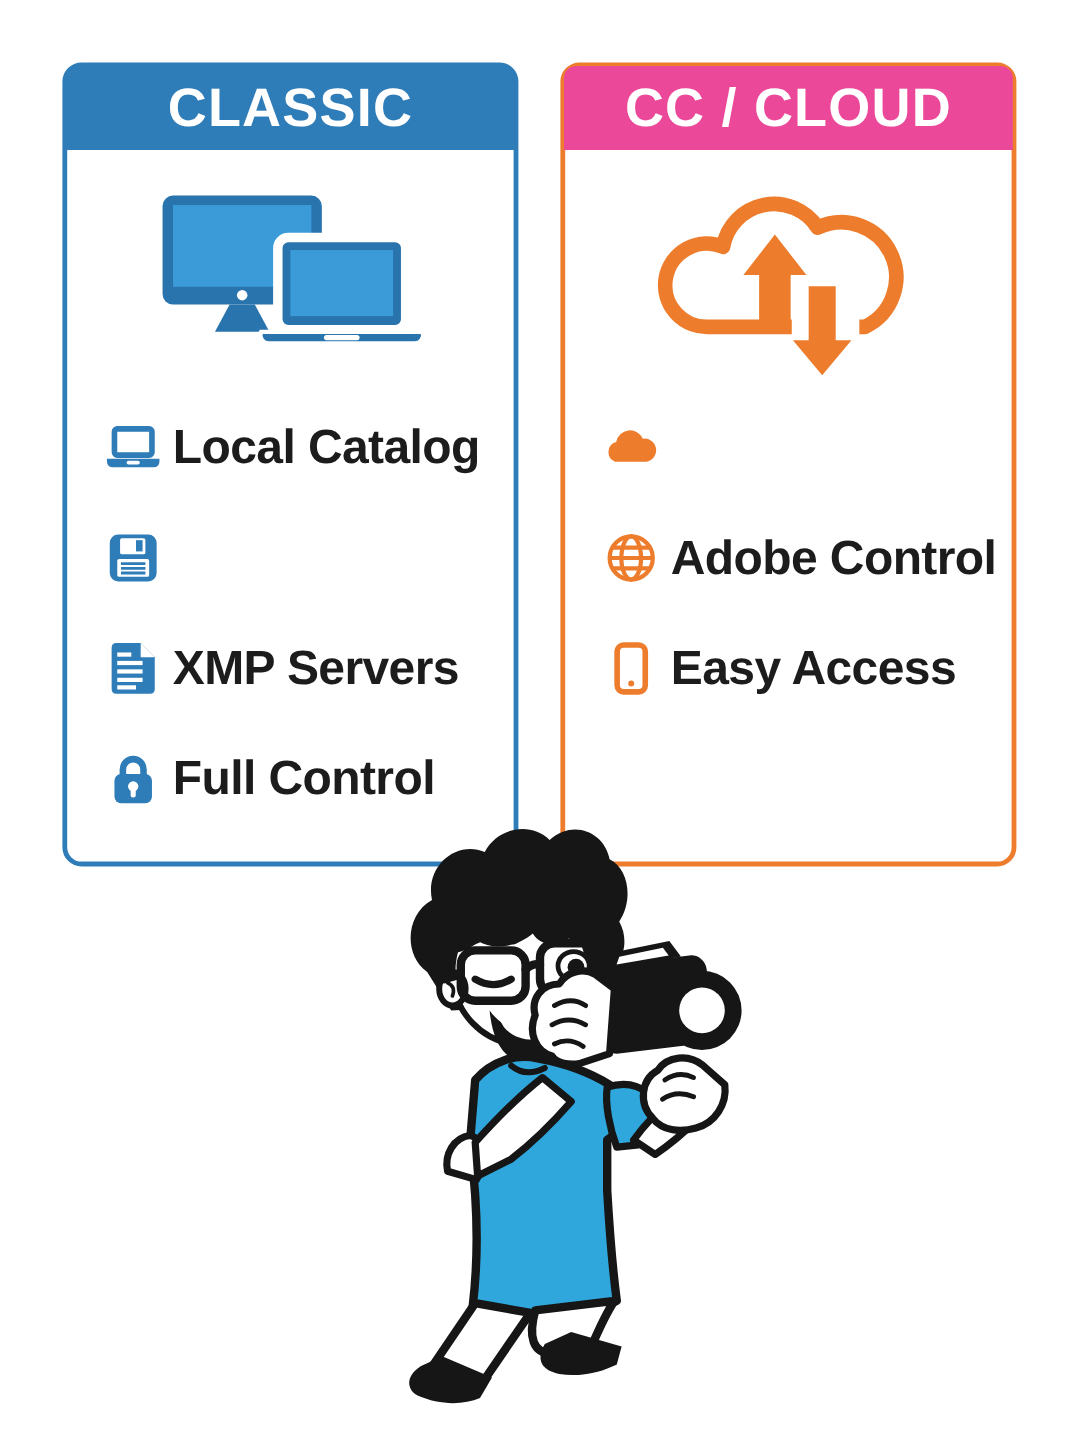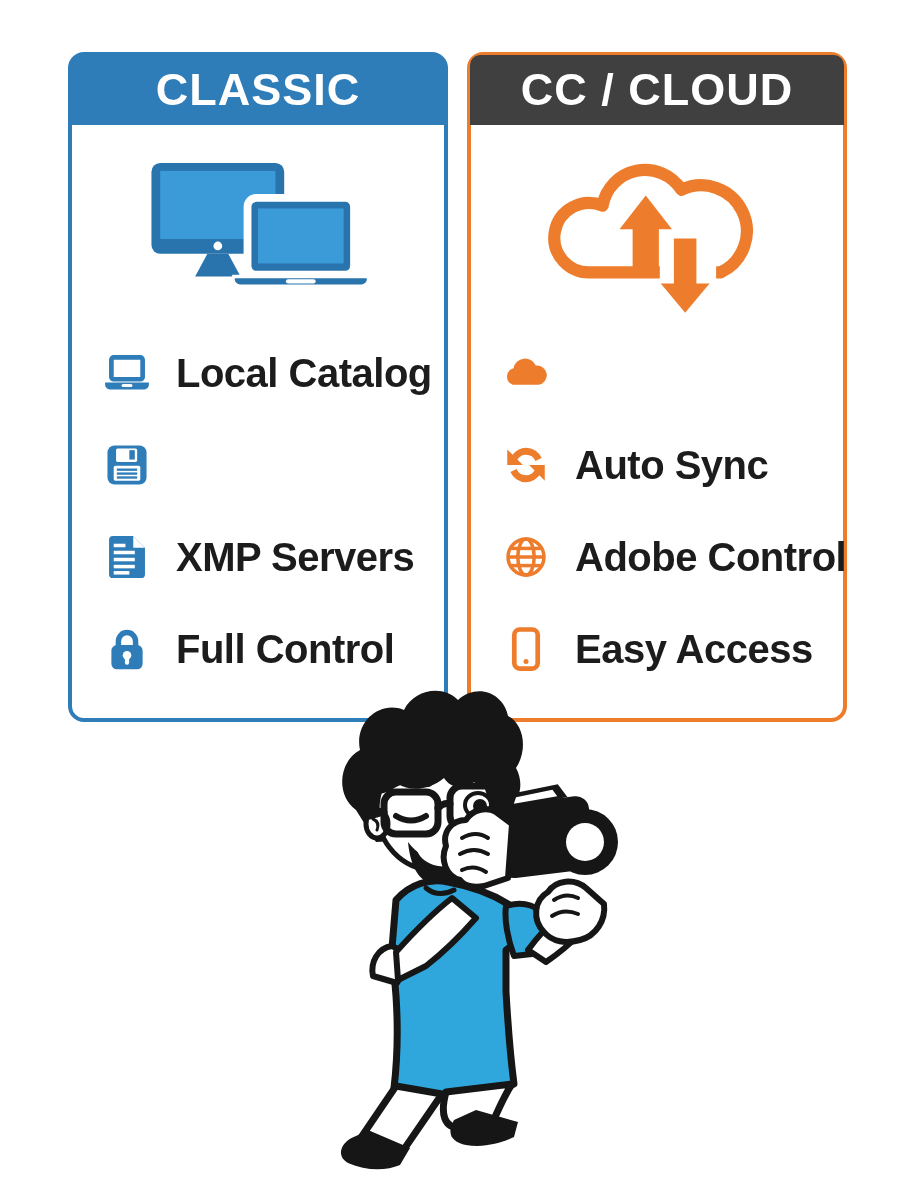--- a/index.html
+++ b/index.html
@@ -5,35 +5,35 @@
   html,body{margin:0;padding:0;}
   body{
     width:900px;height:1192px;position:relative;overflow:hidden;
     background:#ffffff;font-family:"Liberation Sans", sans-serif;
   }
   .card{
     position:absolute;top:52px;width:380px;height:670px;
     background:#fff;border-radius:16px;box-sizing:border-box;border:4px solid;
     z-index:1;
   }
-  .card.classic{left:68px;border-color:#2E7CB8;}
+  .card.classic{left:52px;border-color:#2E7CB8;}
   .card.cloud{left:467px;border-color:#ED7D2C;}
   .card-header{
     height:70px;border-radius:10px 10px 0 0;margin:-1px -1px 0 -1px;
     display:flex;align-items:center;justify-content:center;
     color:#fff;font-size:45px;font-weight:bold;letter-spacing:1px;
   }
   .classic .card-header{background:#2E7CB8;}
-  .cloud .card-header{background:#404040;justify-content:center;}
+  .cloud .card-header{background:#ec4899;justify-content:center;}
   .hero{
     height:190px;margin-top:12px;
     display:flex;align-items:center;justify-content:center;
   }
   .feature-list{padding-left:30px;}
-  .feature-row{display:flex;align-items:center;height:92px;gap:24px;}
+  .feature-row{display:flex;align-items:center;height:92px;gap:8px;}
   .feature-icon{width:50px;height:50px;flex:0 0 50px;display:flex;align-items:center;justify-content:center;}
   .feature-icon svg{width:50px;height:50px;display:block;}
   .feature-label{
     font-size:40px;font-weight:700;color:#1c1c1c;letter-spacing:-0.5px;
     white-space:nowrap;
   }
   .figure-wrap{
     position:absolute;left:334px;top:690px;width:290px;height:505px;z-index:5;
   }
   .figure-wrap svg{width:100%;height:100%;display:block;}
@@ -136,29 +136,20 @@
   <div class="feature-list">
     <div class="feature-row">
       <span class="feature-icon">
         <svg viewBox="0 0 64 64">
           <path d="M15 47 H48 A10.5 10.5 0 0 0 44.5 22.5 A15 15 0 0 0 16 26 A11 11 0 0 0 15 47 Z" fill="#ED7D2C"></path>
         </svg>
       </span>
     </div>
     <div class="feature-row">
       <span class="feature-icon">
-        <svg viewBox="0 0 64 64" fill="#ED7D2C">
-          <path d="M32 10 a22 22 0 0 1 20 13 l-8 4 a13 13 0 0 0 -12 -8 a13 13 0 0 0 -11 6 l7 7 H8 V12 l7 7 a22 22 0 0 1 17 -9 Z"></path>
-          <path d="M32 54 a22 22 0 0 1 -20 -13 l8 -4 a13 13 0 0 0 12 8 a13 13 0 0 0 11 -6 l-7 -7 h20 v20 l-7 -7 a22 22 0 0 1 -17 9 Z"></path>
-        </svg>
-      </span>
-      <span class="feature-label">Auto Sync</span>
-    </div>
-    <div class="feature-row">
-      <span class="feature-icon">
         <svg viewBox="0 0 64 64" fill="none" stroke="#ED7D2C" stroke-width="4.5">
           <circle cx="32" cy="32" r="23"></circle>
           <ellipse cx="32" cy="32" rx="10.5" ry="23"></ellipse>
           <line x1="9" y1="32" x2="55" y2="32"></line>
           <line x1="13" y1="21" x2="51" y2="21"></line>
           <line x1="13" y1="43" x2="51" y2="43"></line>
         </svg>
       </span>
       <span class="feature-label">Adobe Control</span>
     </div>

